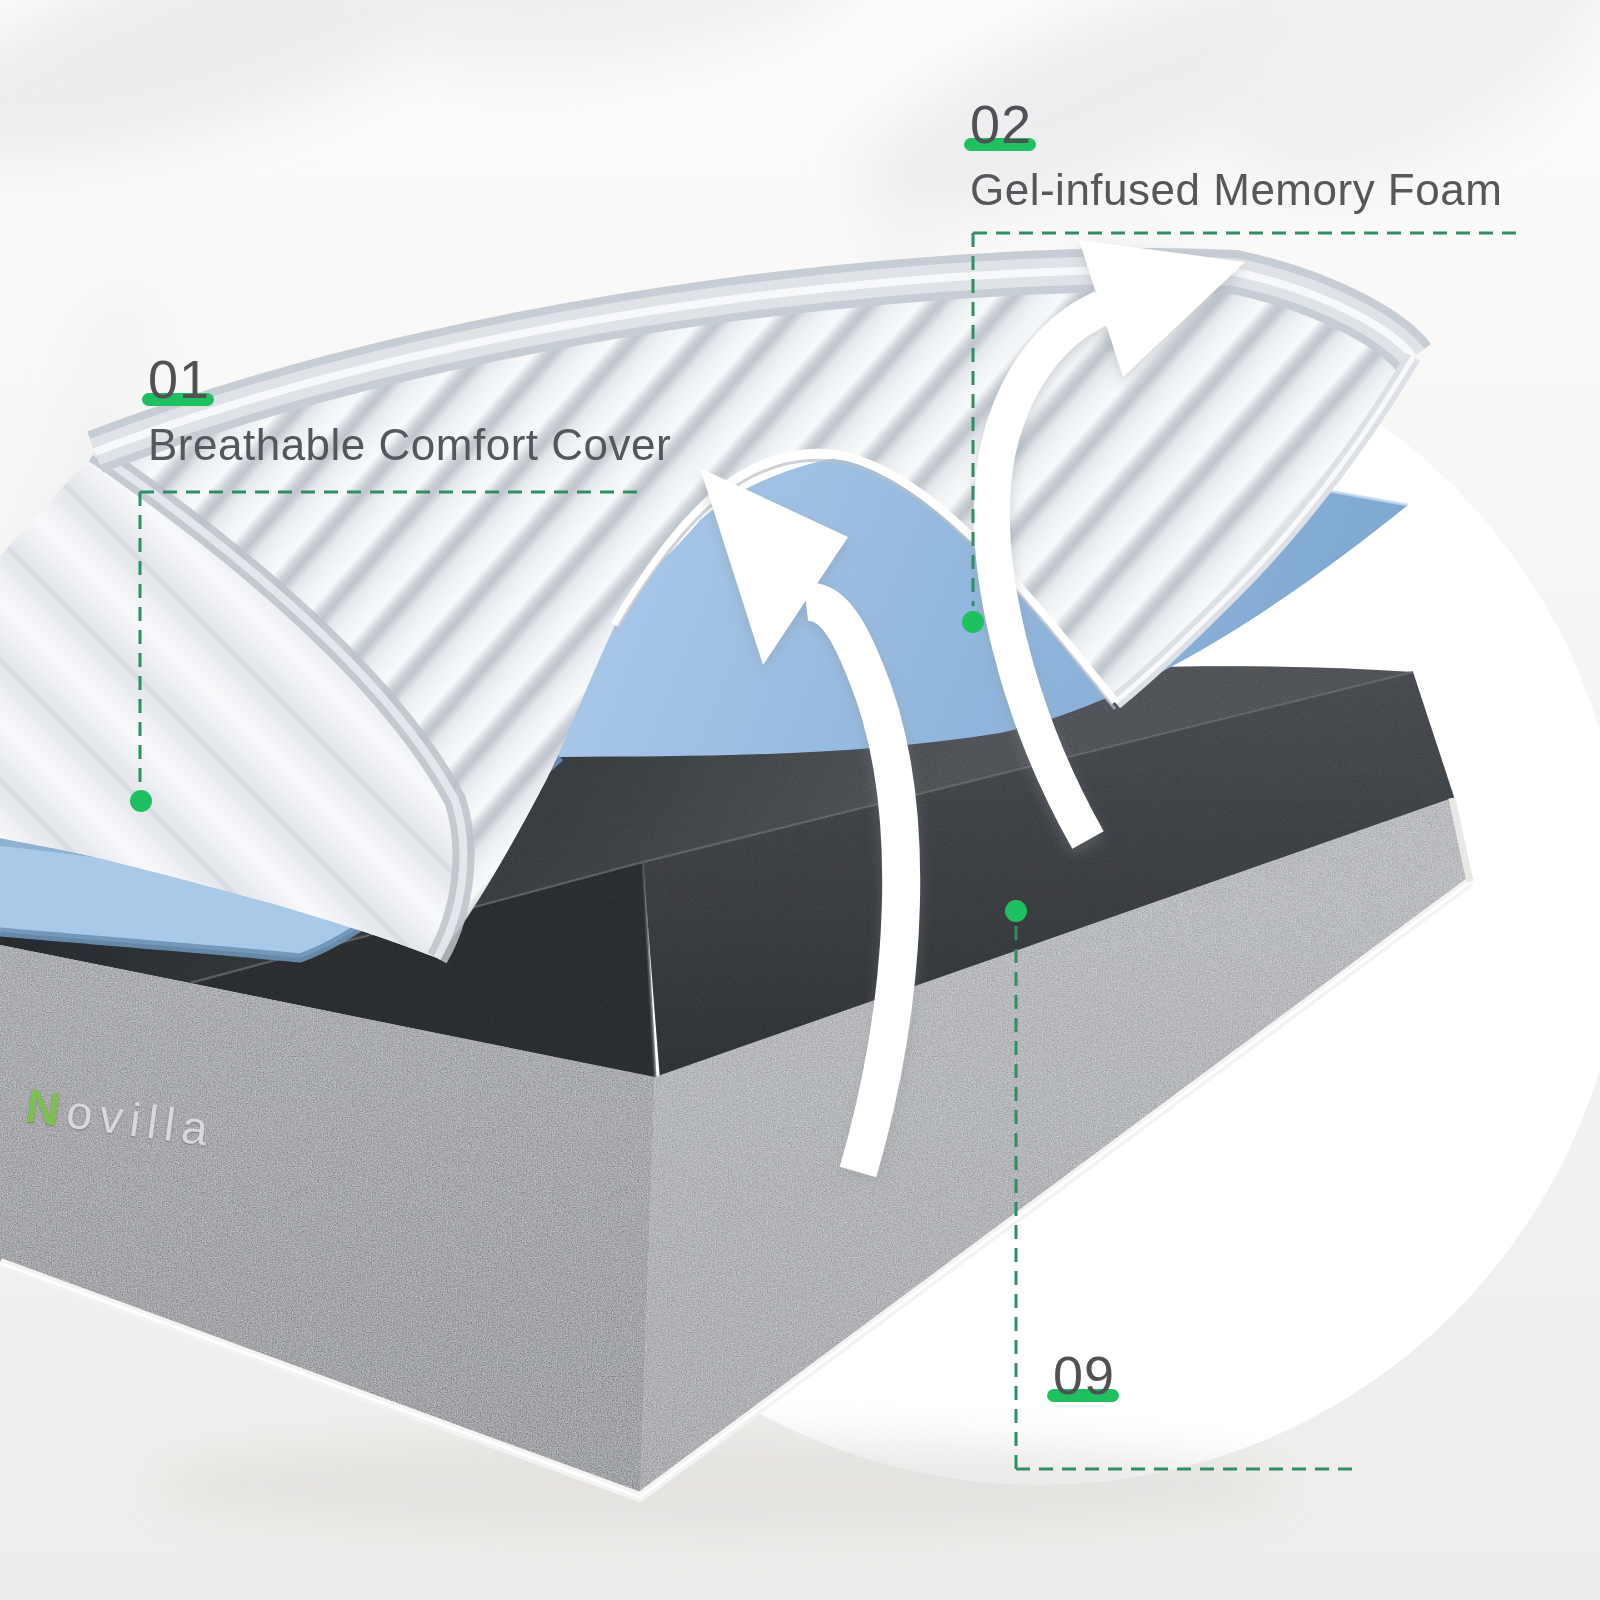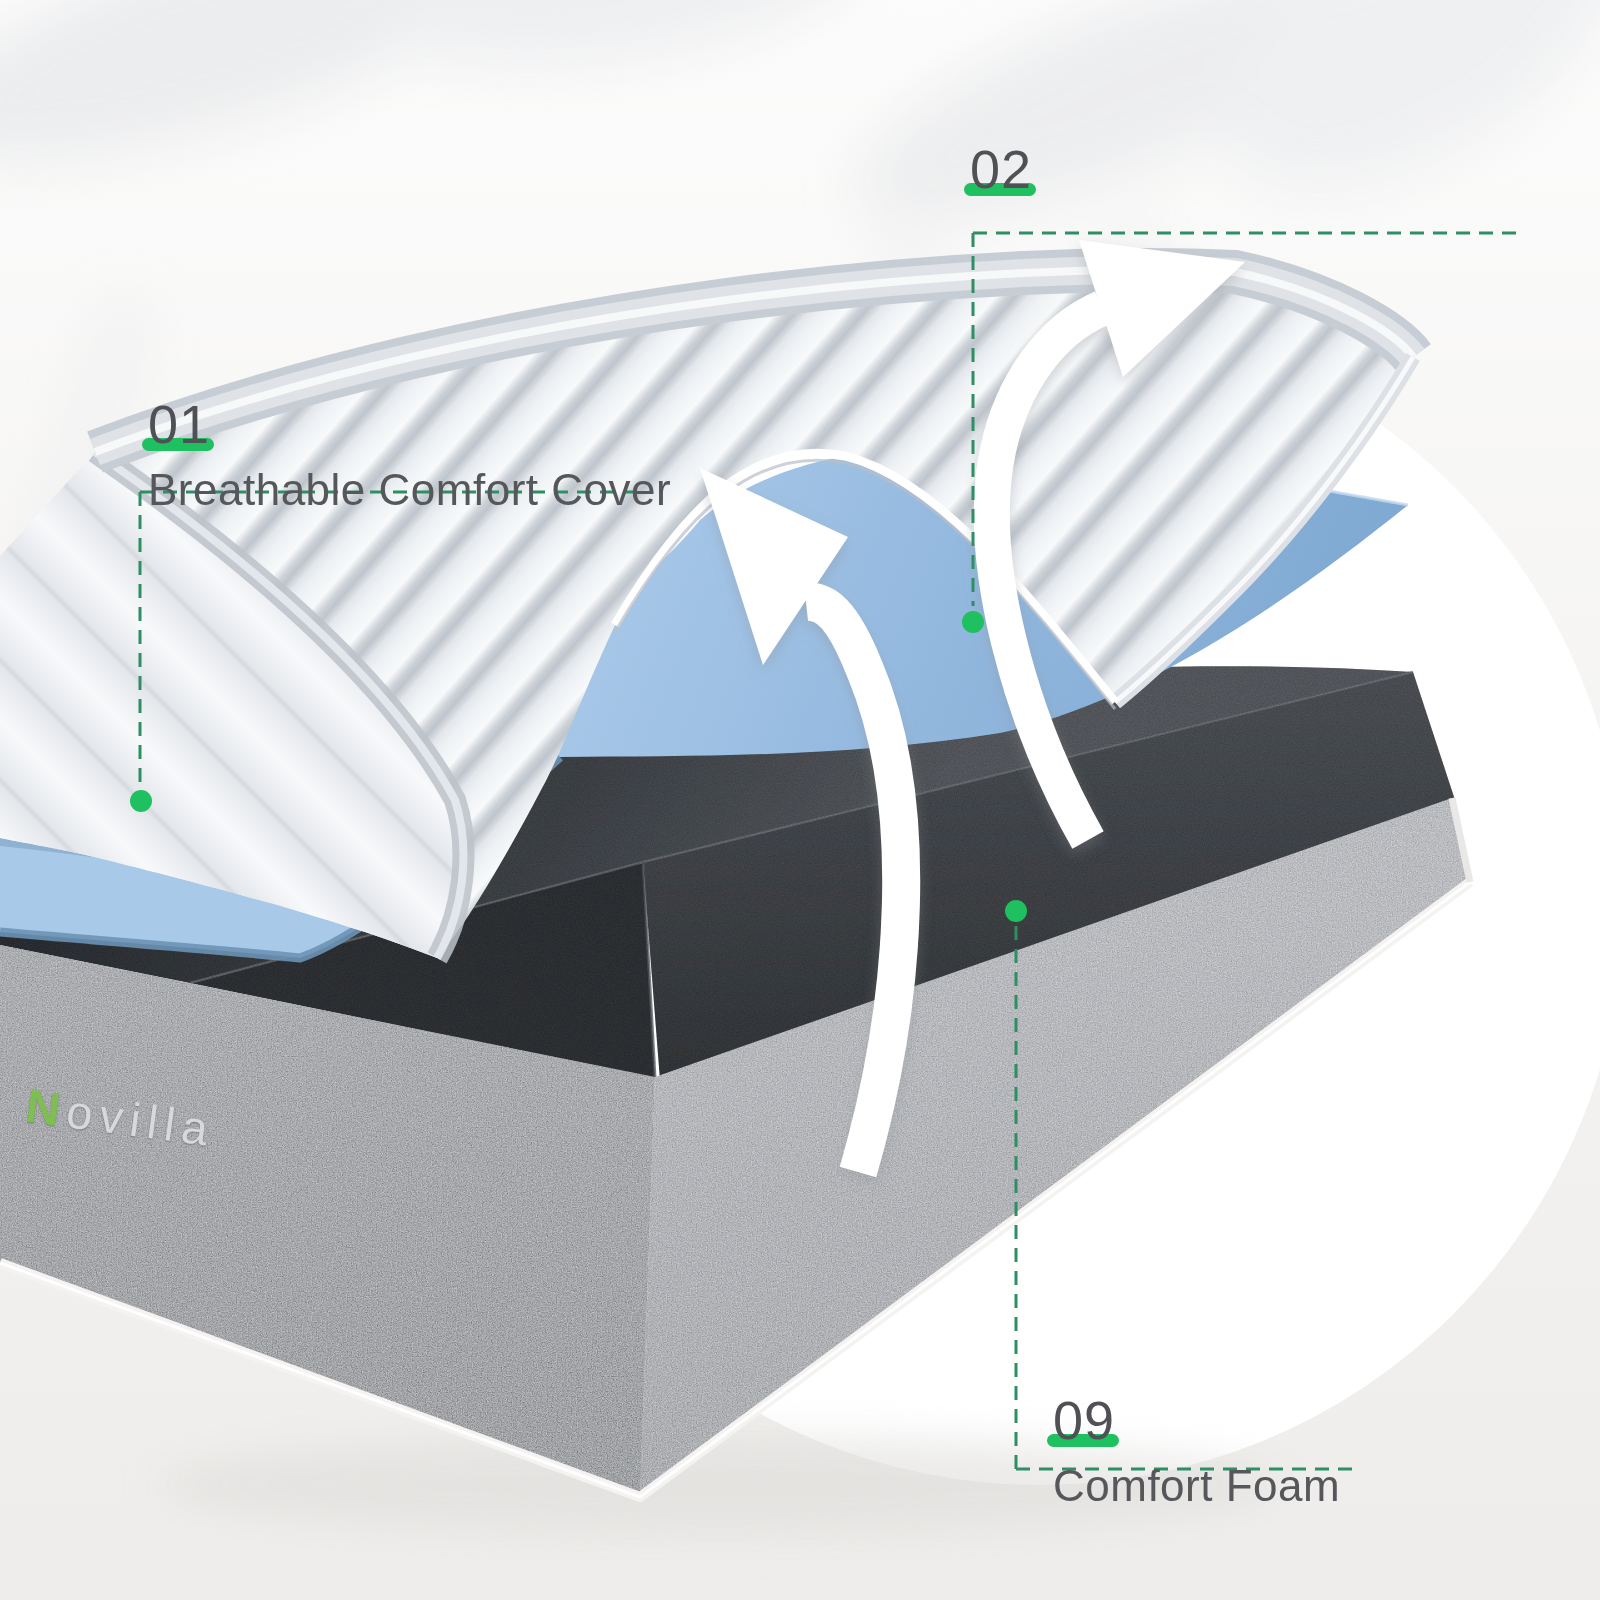--- a/index.html
+++ b/index.html
@@ -2,21 +2,21 @@
 <html style="--accent-green: #1fc05f; --dash-green: #2e8e64; --label-text: #55575b; --number-text: #4f5155; --logo-green: #7fbe50; --logo-gray: #d7d8da; --gel-blue: #8fb5dc; --foam-gray: #45484d; --base-gray: #7b7e84; --cover-white: #eef1f4;"><head>
 <meta charset="utf-8">
 <style>
   html,body{margin:0;padding:0;width:1600px;height:1600px;overflow:hidden;
     font-family:"Liberation Sans", sans-serif;}
   .stage{position:relative;width:1600px;height:1600px;background:#f2f1ef;}
   .stage svg{position:absolute;inset:0;}
 
   
   .callout{position:absolute;}
-  .num-wrap{position:relative;display:inline-block;line-height:1;margin-top:45px;}
+  .num-wrap{position:relative;display:inline-block;line-height:1;}
   .num{position:relative;z-index:1;font-size:54px;font-weight:500;
        color:var(--number-text,#4f5155);letter-spacing:1px;line-height:1;}
   .num-underline{position:absolute;left:-6px;top:41px;width:72px;height:13px;
        background:var(--accent-green,#1fc05f);border-radius:7px;z-index:0;}
   .cap{margin-top:15px;font-size:44px;font-weight:400;line-height:1.1;
        color:var(--label-text,#55575b);letter-spacing:0.5px;white-space:nowrap;}
   .callout-01{left:148px;top:352px;}
   .callout-02{left:970px;top:97px;}
   .callout-03{left:1053px;top:1348px;}
 
@@ -213,35 +213,35 @@
     <circle cx="973" cy="622" r="11"></circle>
     <circle cx="1016" cy="911" r="11"></circle>
   </g>
 </svg>
 
   <div class="callout callout-02">
     <div class="num-wrap">
       <span class="num">02</span>
       <span class="num-underline"></span>
     </div>
+    <div class="cap">Gel-infused Memory Foam</div>
   </div>
 
   <div class="callout callout-01">
     <div class="num-wrap">
       <span class="num">01</span>
       <span class="num-underline"></span>
     </div>
     <div class="cap">Breathable Comfort Cover</div>
   </div>
 
   <div class="callout callout-03">
     <div class="num-wrap">
       <span class="num">09</span>
       <span class="num-underline"></span>
     </div>
-    <div class="cap">Comfort Foam</div>
   </div>
 
   <div class="brand-logo">
     <span class="brand-initial">N</span><span class="brand-rest">ovilla</span>
   </div>
 
 </div>
 
 </body></html>

